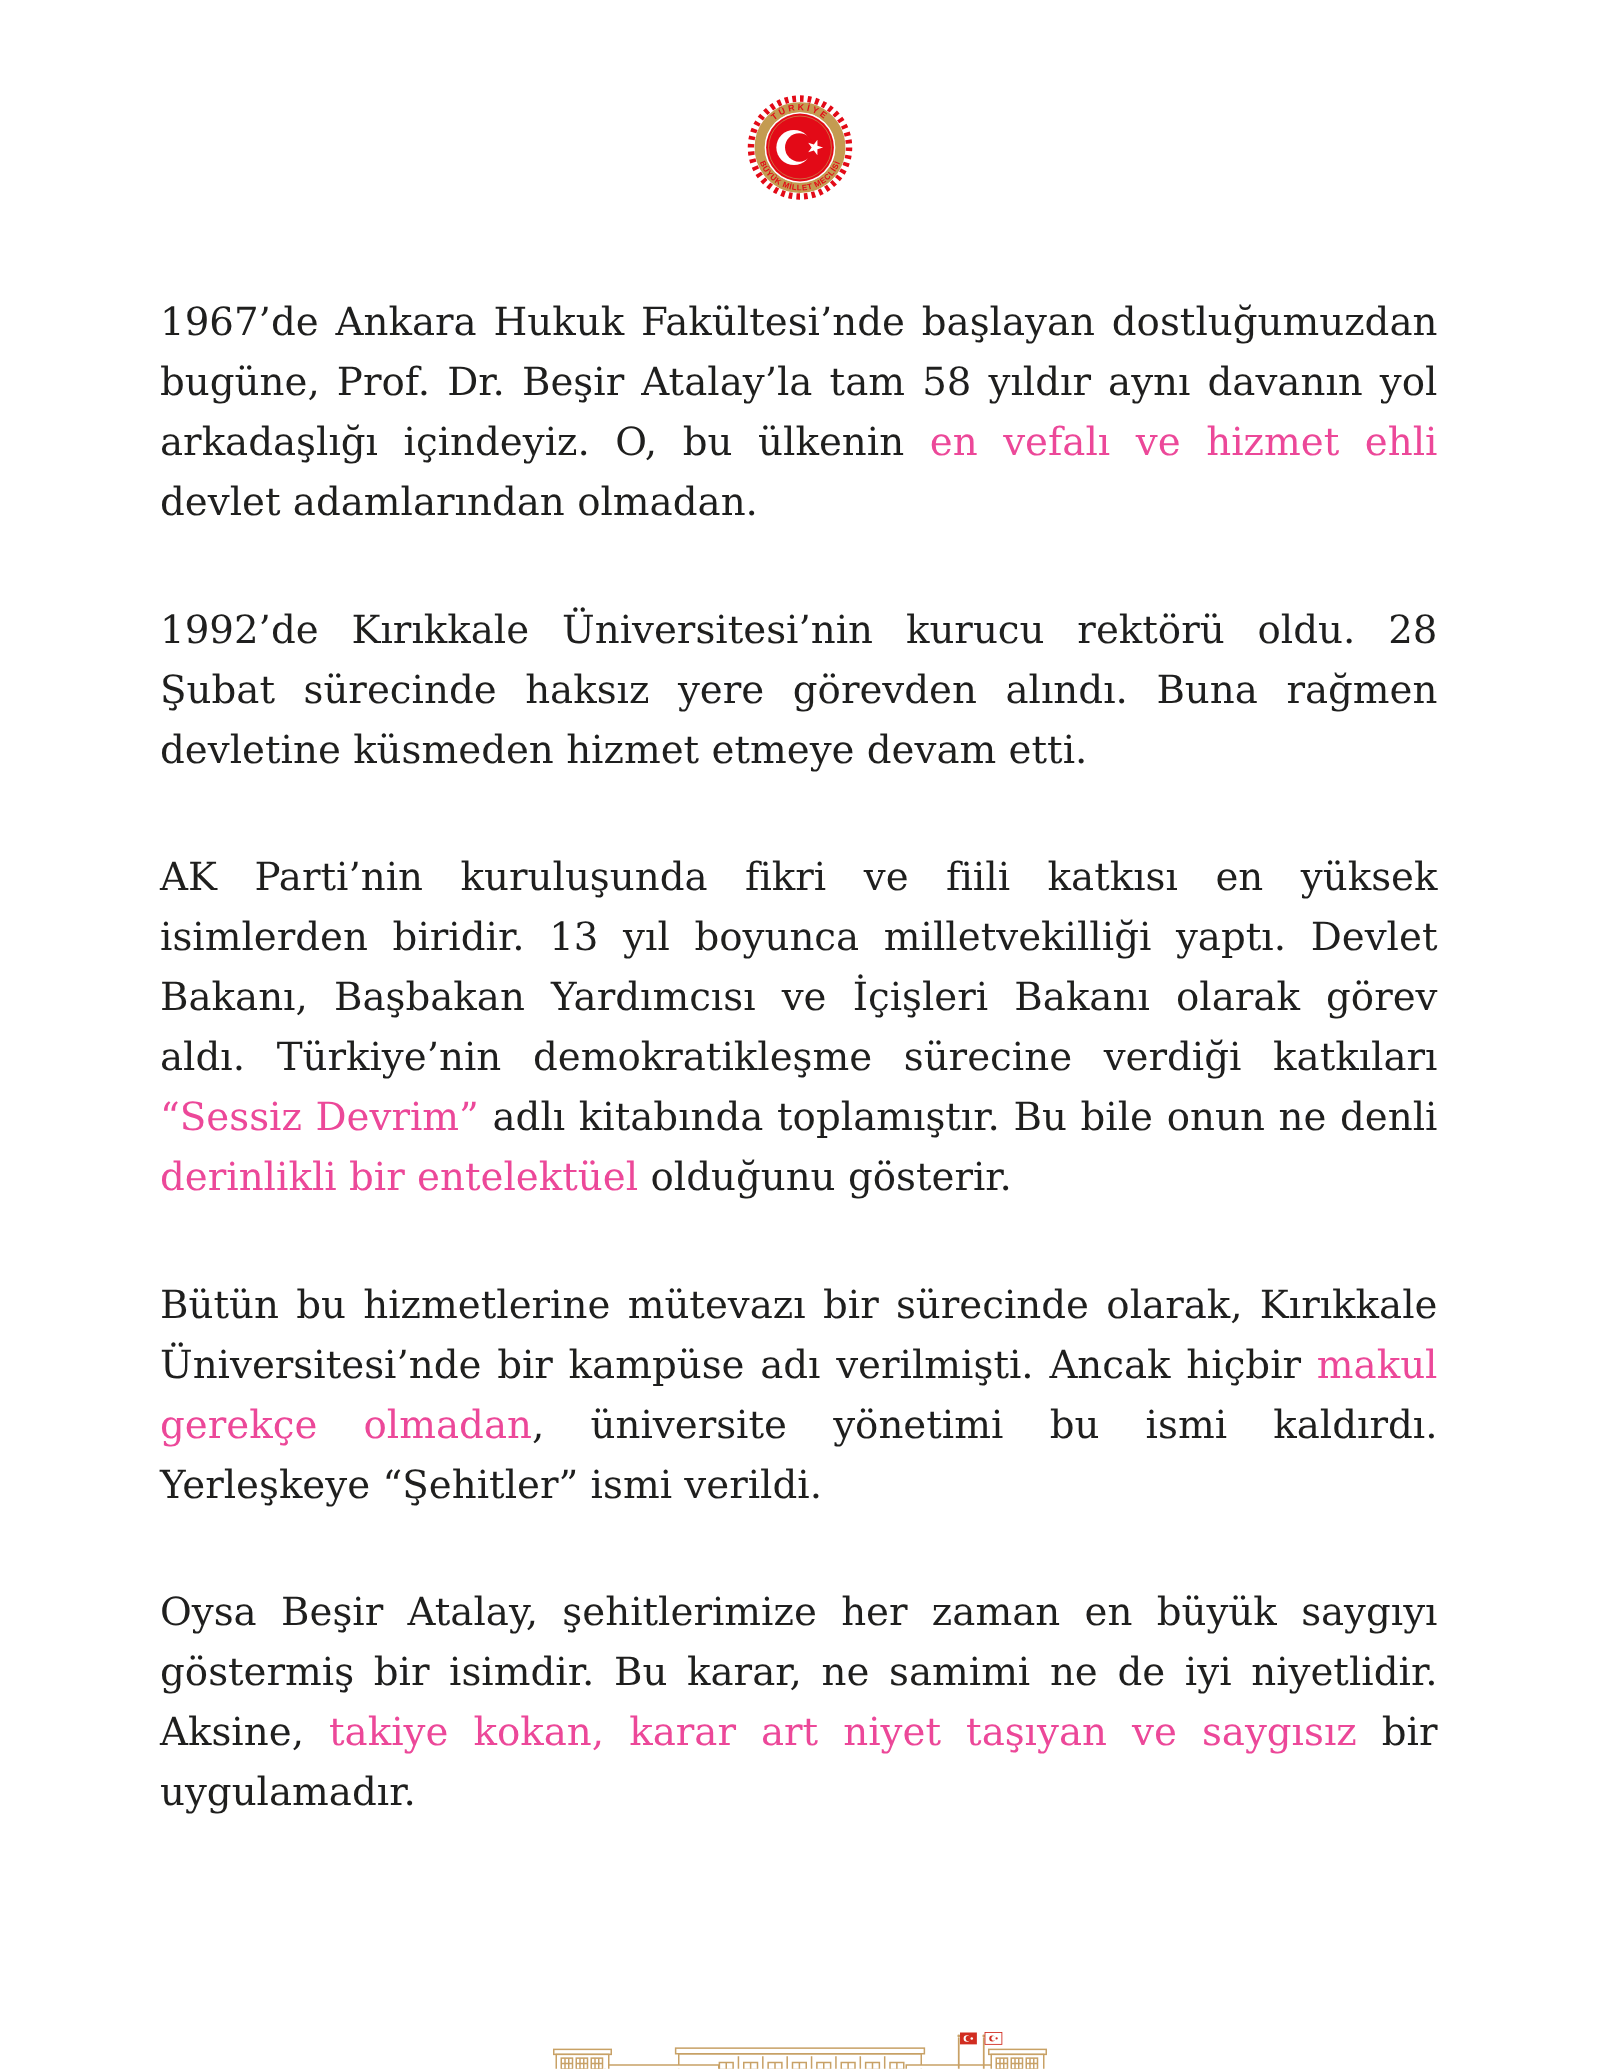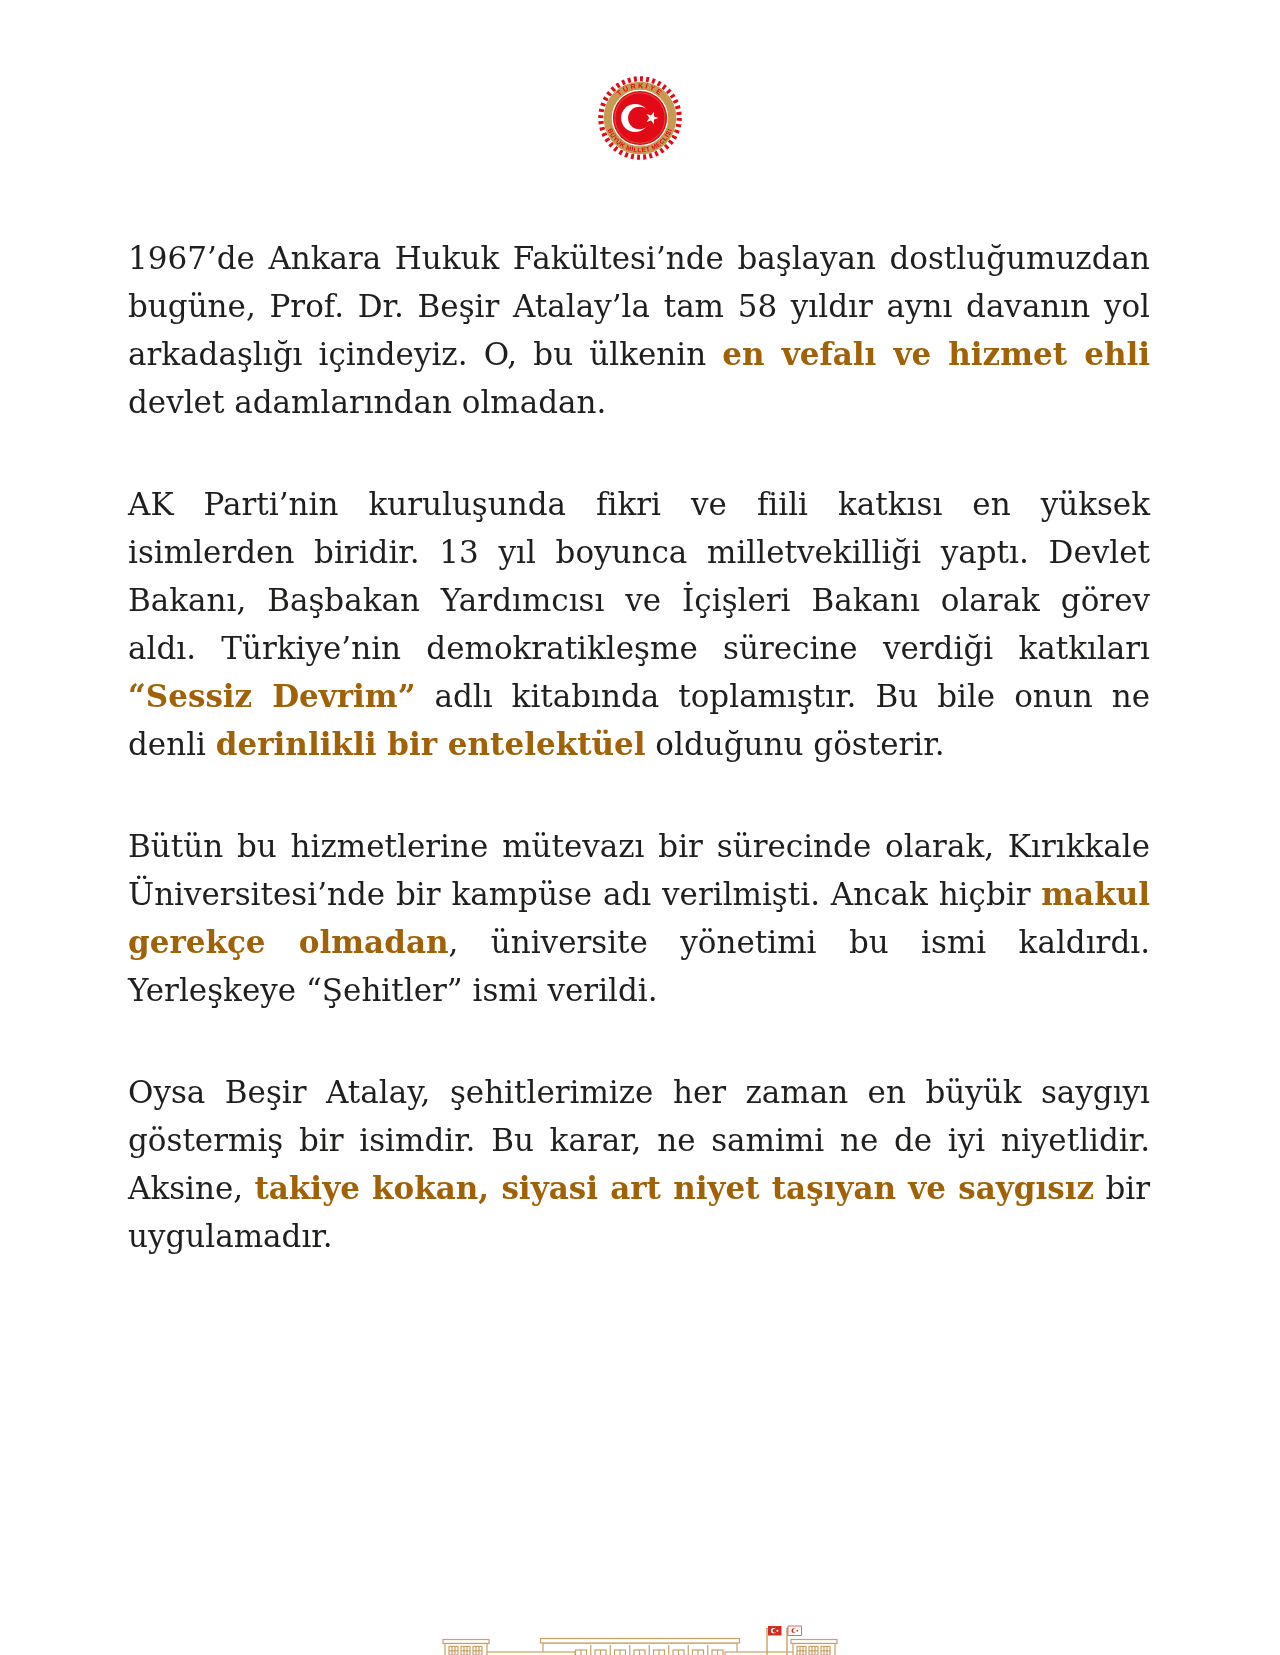--- a/index.html
+++ b/index.html
@@ -32,21 +32,21 @@
   .ring-text-top{font-size:8px;letter-spacing:2.4px;}
   .ring-text-bottom{font-size:7.2px;letter-spacing:0.5px;}
   .doc{
     margin:72px 130px 0 128px;
     text-align:justify;
     color:var(--text-color);
     font-size:31px;
     line-height:48px;
   }
   .doc p{margin:0 0 54px 0;}
-  .doc b{color:#a16207;font-weight:bold;}
+  .doc b{color:#ec4899;font-weight:normal;}
   .parliament{
     position:absolute;
     left:420px;
     top:1536px;
   }
 </style>
 </head>
 <body>
 
 <div class="page">
@@ -72,23 +72,24 @@
     <text class="ring-text ring-text-top">
       <textPath href="#arcTop" startOffset="50%" text-anchor="middle">TÜRKİYE</textPath>
     </text>
     <text class="ring-text ring-text-bottom">
       <textPath href="#arcBottom" startOffset="50%" text-anchor="middle">BÜYÜK MİLLET MECLİSİ</textPath>
     </text>
   </svg>
 
   <main class="doc">
       <p><span>1967’de Ankara Hukuk Fakültesi’nde başlayan dostluğumuzdan bugüne, Prof. Dr. Beşir Atalay’la tam 58 yıldır aynı davanın yol arkadaşlığı içindeyiz. O, bu ülkenin </span><b>en vefalı ve hizmet ehli</b><span> devlet adamlarından olmadan.</span></p>
+      <p><span>1992’de Kırıkkale Üniversitesi’nin kurucu rektörü oldu. 28 Şubat sürecinde haksız yere görevden alındı. Buna rağmen devletine küsmeden hizmet etmeye devam etti.</span></p>
       <p><span>AK Parti’nin kuruluşunda fikri ve fiili katkısı en yüksek isimlerden biridir. 13 yıl boyunca milletvekilliği yaptı. Devlet Bakanı, Başbakan Yardımcısı ve İçişleri Bakanı olarak görev aldı. Türkiye’nin demokratikleşme sürecine verdiği katkıları </span><b>“Sessiz Devrim”</b><span> adlı kitabında toplamıştır. Bu bile onun ne denli </span><b>derinlikli bir entelektüel</b><span> olduğunu gösterir.</span></p>
       <p><span>Bütün bu hizmetlerine mütevazı bir sürecinde olarak, Kırıkkale Üniversitesi’nde bir kampüse adı verilmişti. Ancak hiçbir </span><b>makul gerekçe olmadan</b><span>, üniversite yönetimi bu ismi kaldırdı. Yerleşkeye “Şehitler” ismi verildi.</span></p>
-      <p><span>Oysa Beşir Atalay, şehitlerimize her zaman en büyük saygıyı göstermiş bir isimdir. Bu karar, ne samimi ne de iyi niyetlidir. Aksine, </span><b>takiye kokan, siyasi art niyet taşıyan ve saygısız</b><span> bir uygulamadır.</span></p>
+      <p><span>Oysa Beşir Atalay, şehitlerimize her zaman en büyük saygıyı göstermiş bir isimdir. Bu karar, ne samimi ne de iyi niyetlidir. Aksine, </span><b>takiye kokan, karar art niyet taşıyan ve saygısız</b><span> bir uygulamadır.</span></p>
     </main>
 
   <svg class="parliament" width="440" height="119" viewBox="0 0 440 119" aria-hidden="true">
     <defs>
       <g id="winA" fill="none">
         <rect width="11" height="11"></rect>
         <line x1="5.5" y1="0" x2="5.5" y2="11"></line>
         <line x1="0" y1="5.5" x2="11" y2="5.5"></line>
       </g>
       <g id="winB" fill="none">

